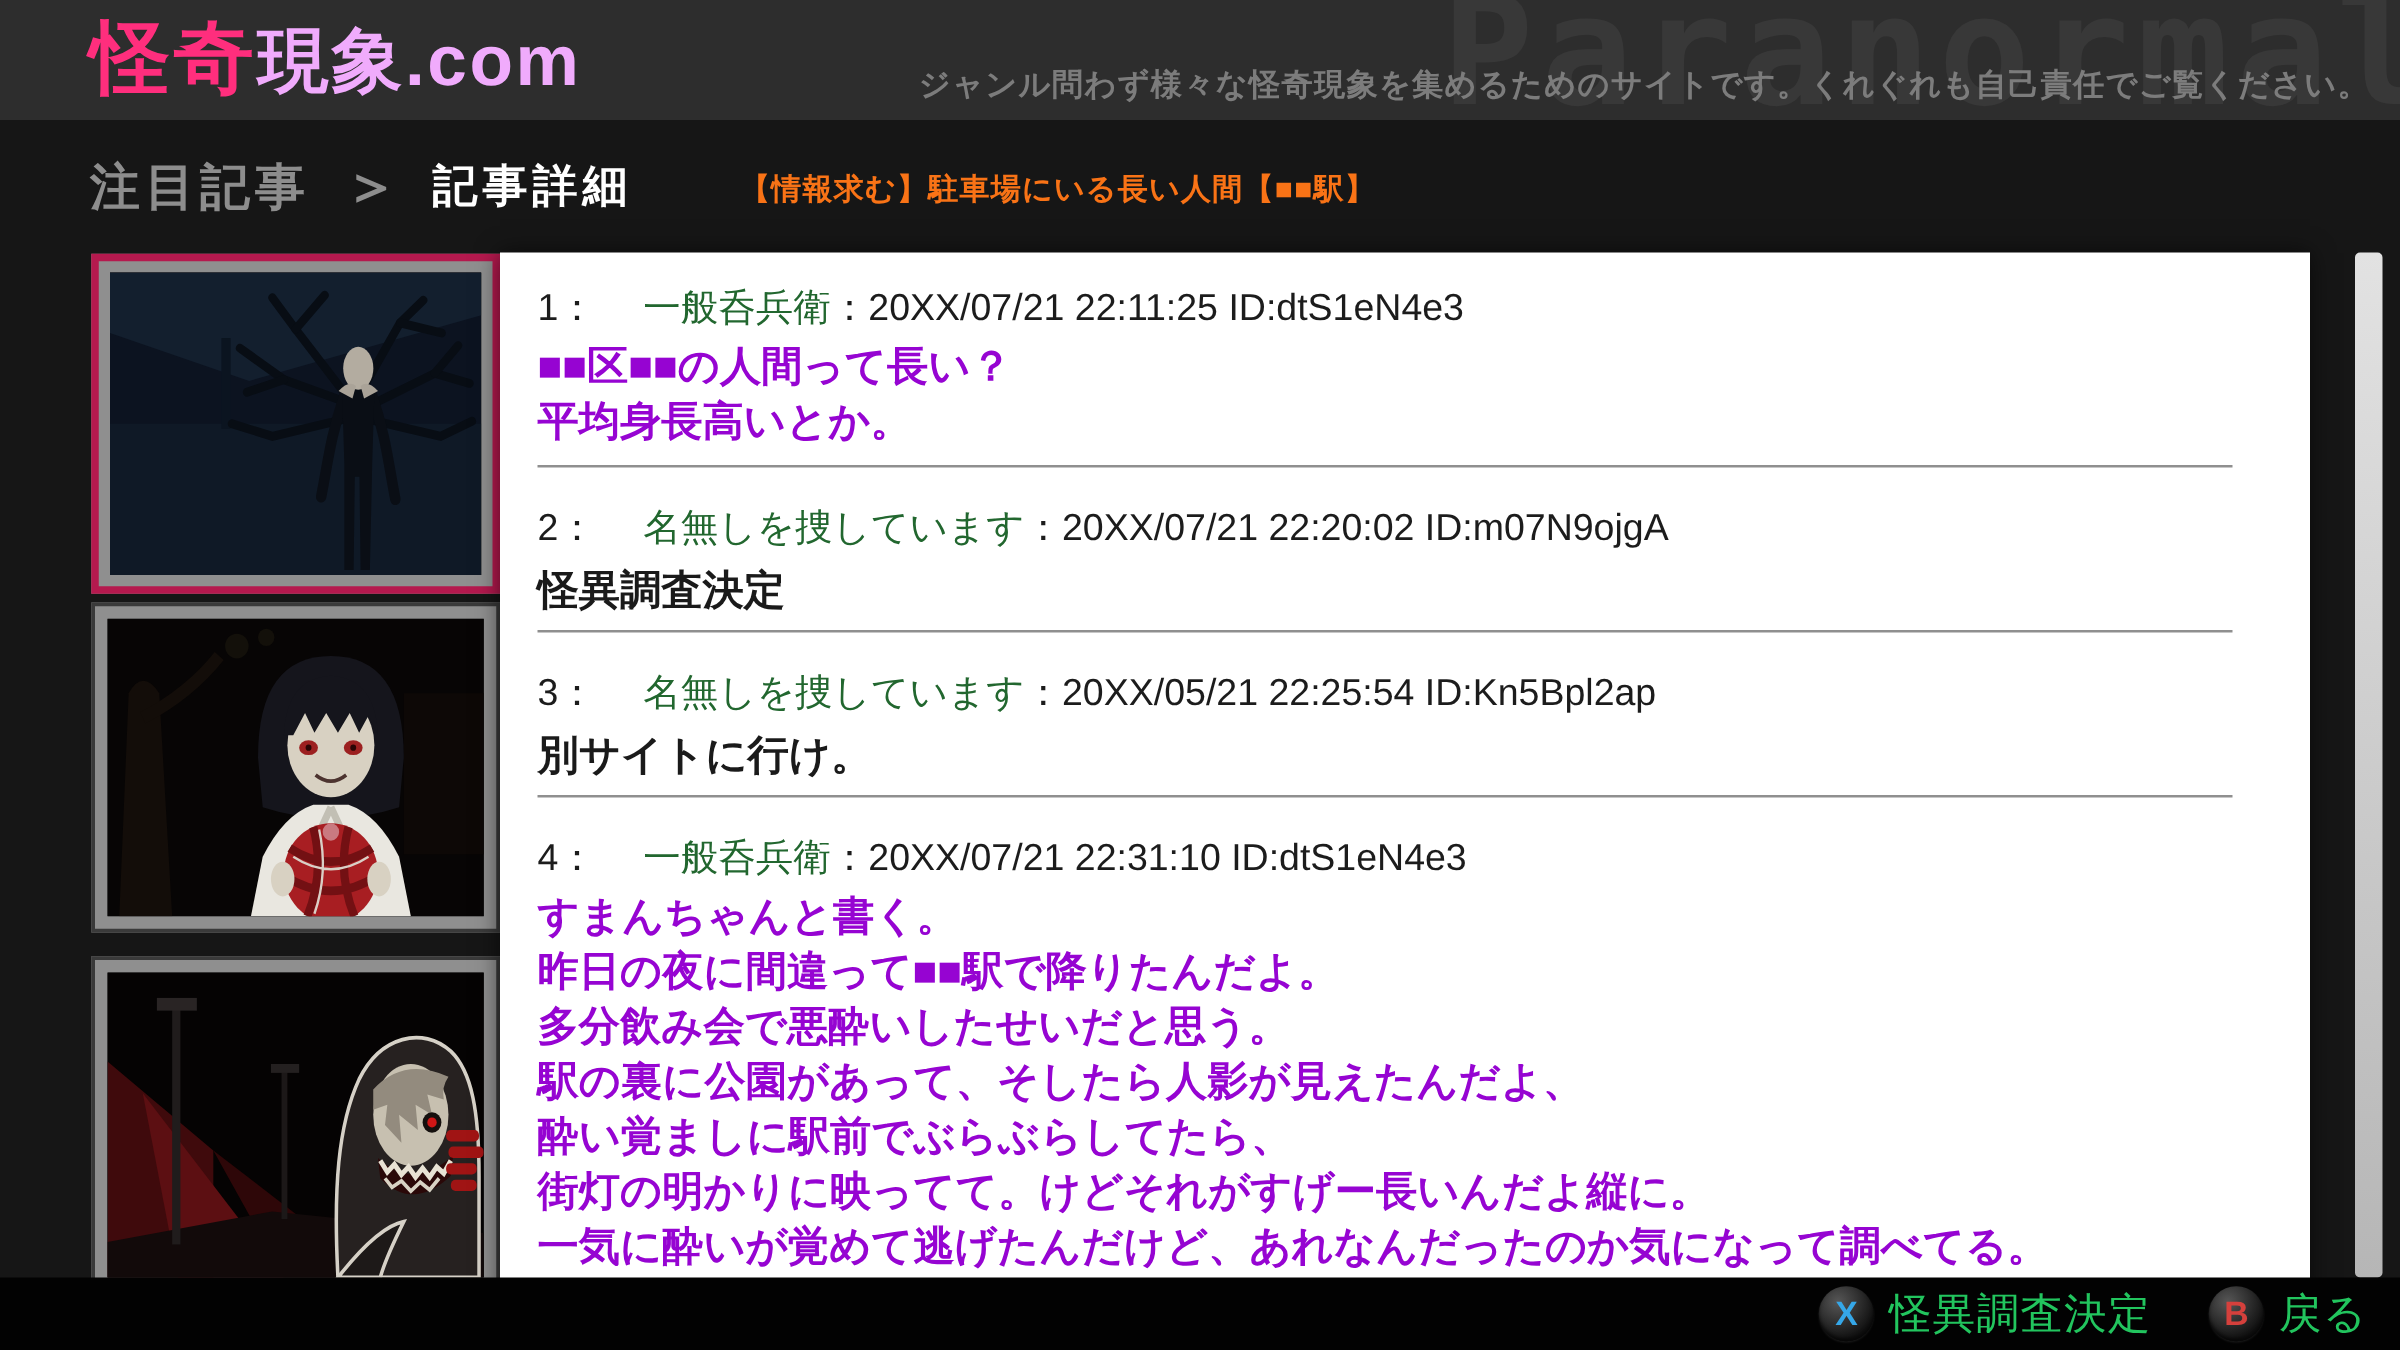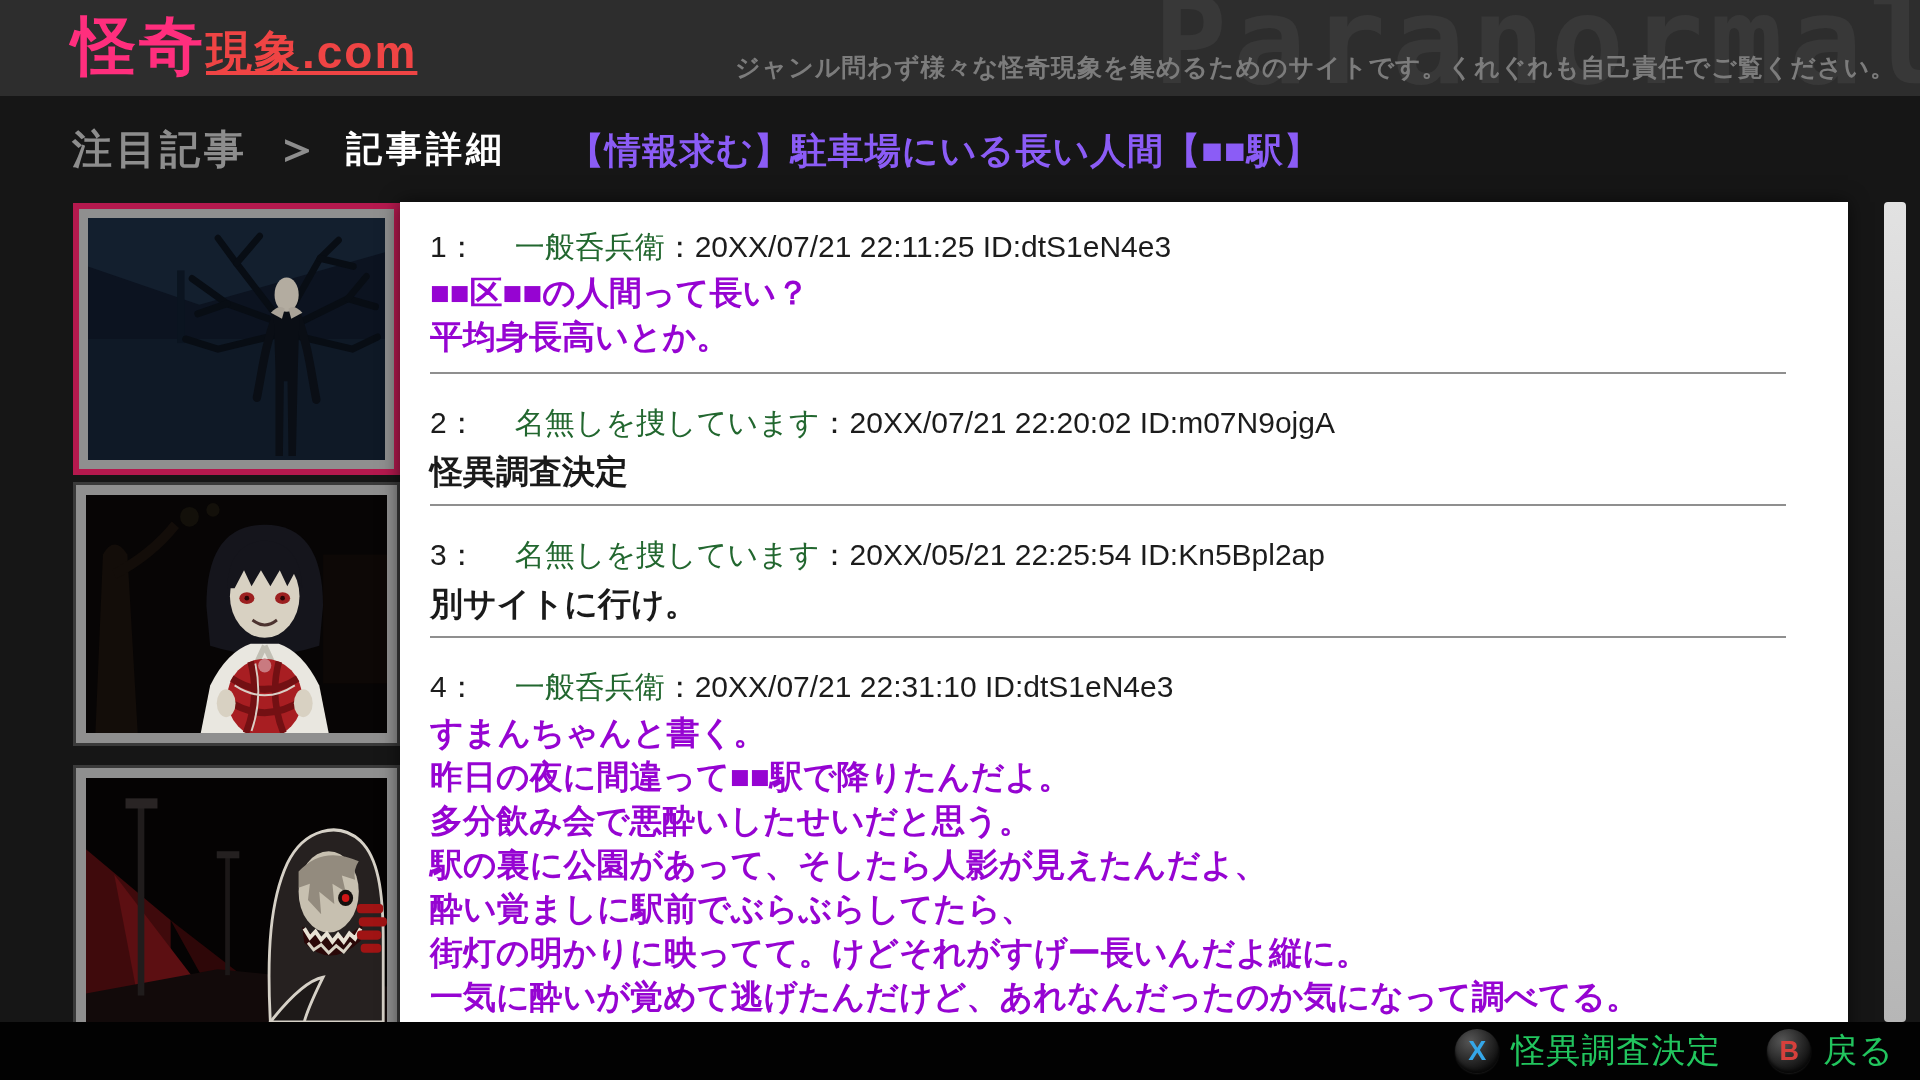--- a/index.html
+++ b/index.html
@@ -7,31 +7,31 @@
           background:#161616;font-family:"Liberation Sans","DejaVu Sans",sans-serif;}
 
   
   .topbar{position:absolute;left:0;top:0;width:100%;height:96px;background:#2d2d2d;
           overflow:hidden;z-index:4;}
   .watermark{position:absolute;right:-28px;top:-30px;
              font-family:"DejaVu Sans Mono",monospace;font-weight:800;font-size:122px;
              letter-spacing:6px;color:rgba(255,255,255,0.055);white-space:nowrap;}
   .logo{position:absolute;left:72px;bottom:6px;white-space:nowrap;}
   .logo-pink{font-size:64px;font-weight:800;color:#ff2e7d;letter-spacing:3px;}
-  .logo-white{font-size:46px;font-weight:800;color:#ef4444;letter-spacing:2px;text-decoration:underline;}
+  .logo-white{font-size:57px;font-weight:800;color:#f0abfc;letter-spacing:2px;}
   .tagline{position:absolute;right:24px;bottom:12px;font-size:25px;font-weight:700;
            color:#7c7c7c;letter-spacing:1px;}
 
   
   .crumbrow{position:absolute;left:0;top:96px;width:100%;height:106px;
             display:flex;align-items:center;padding-left:72px;box-sizing:border-box;}
   .crumb-parent{font-size:40px;font-weight:800;color:#8d8d8d;letter-spacing:4px;}
   .crumb-arrow{font-size:46px;font-weight:800;color:#8d8d8d;margin:0 26px;}
   .crumb-current{font-size:36px;font-weight:800;color:#ffffff;letter-spacing:4px;}
-  .article-title{font-size:36px;font-weight:700;color:#8b5cf6;margin-left:62px;
+  .article-title{font-size:24px;font-weight:700;color:#f97316;margin-left:86px;
                  letter-spacing:1px;padding-top:4px;}
 
   
   .thumb{position:absolute;left:73px;width:327px;box-sizing:border-box;
          background:#8f8f8f;padding:10px;border:3px solid #3a3a3a;z-index:1;cursor:pointer;}
   .thumb.selected{border:6px solid #b5194e;padding:9px;}
   .thumb svg{display:block;width:100%;height:100%;background:#000;}
   .thumb1{top:203px;height:272px;}
   .thumb2{top:482px;height:264px;}
   .thumb3{top:765px;height:270px;}

